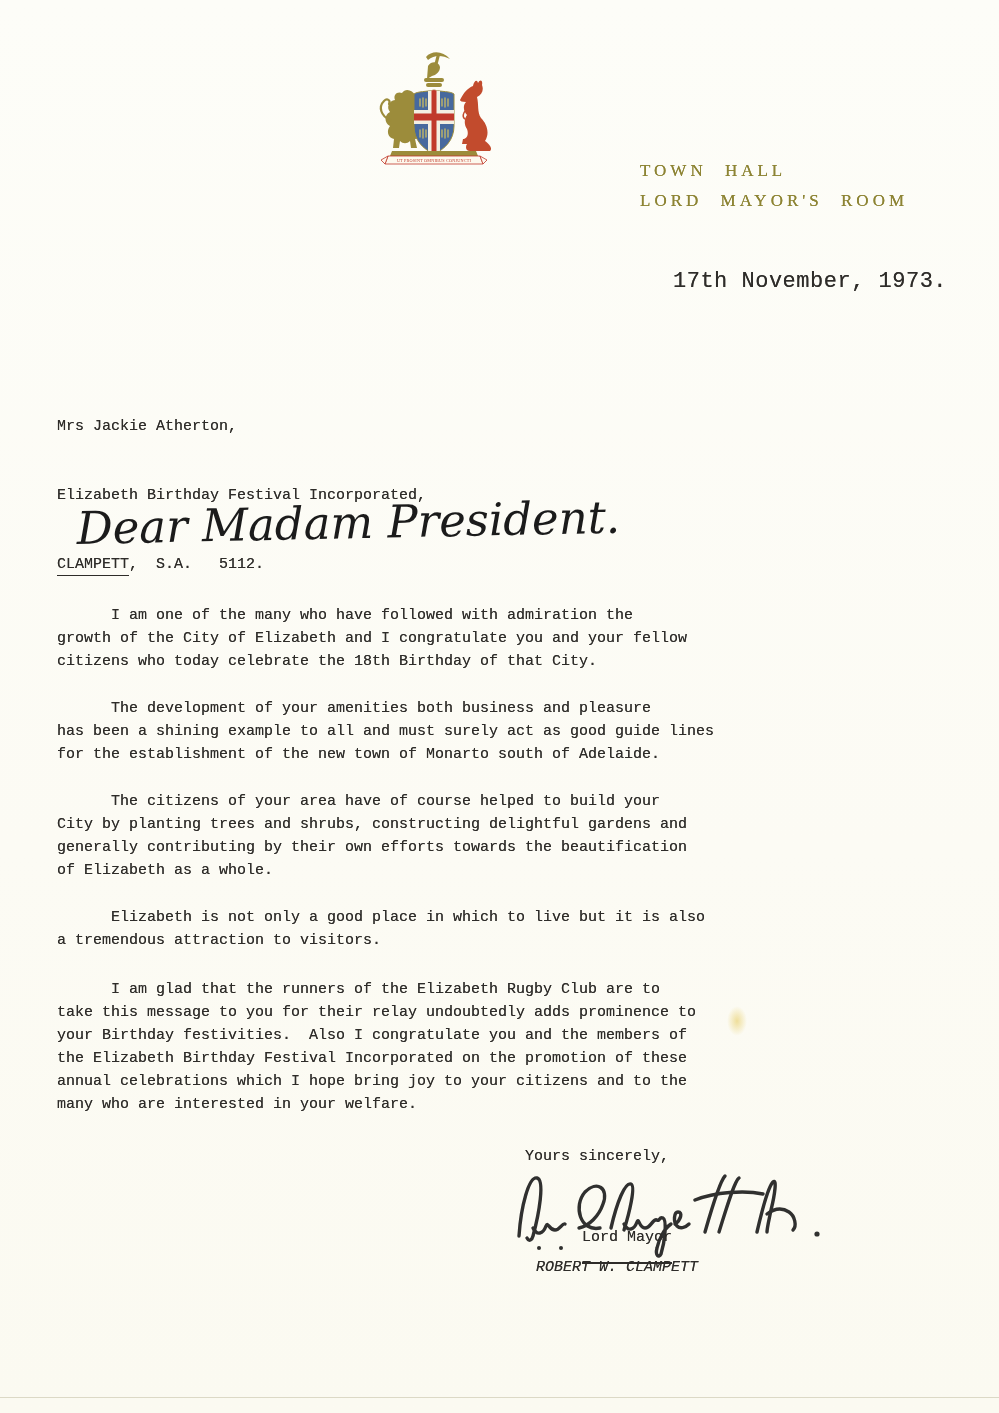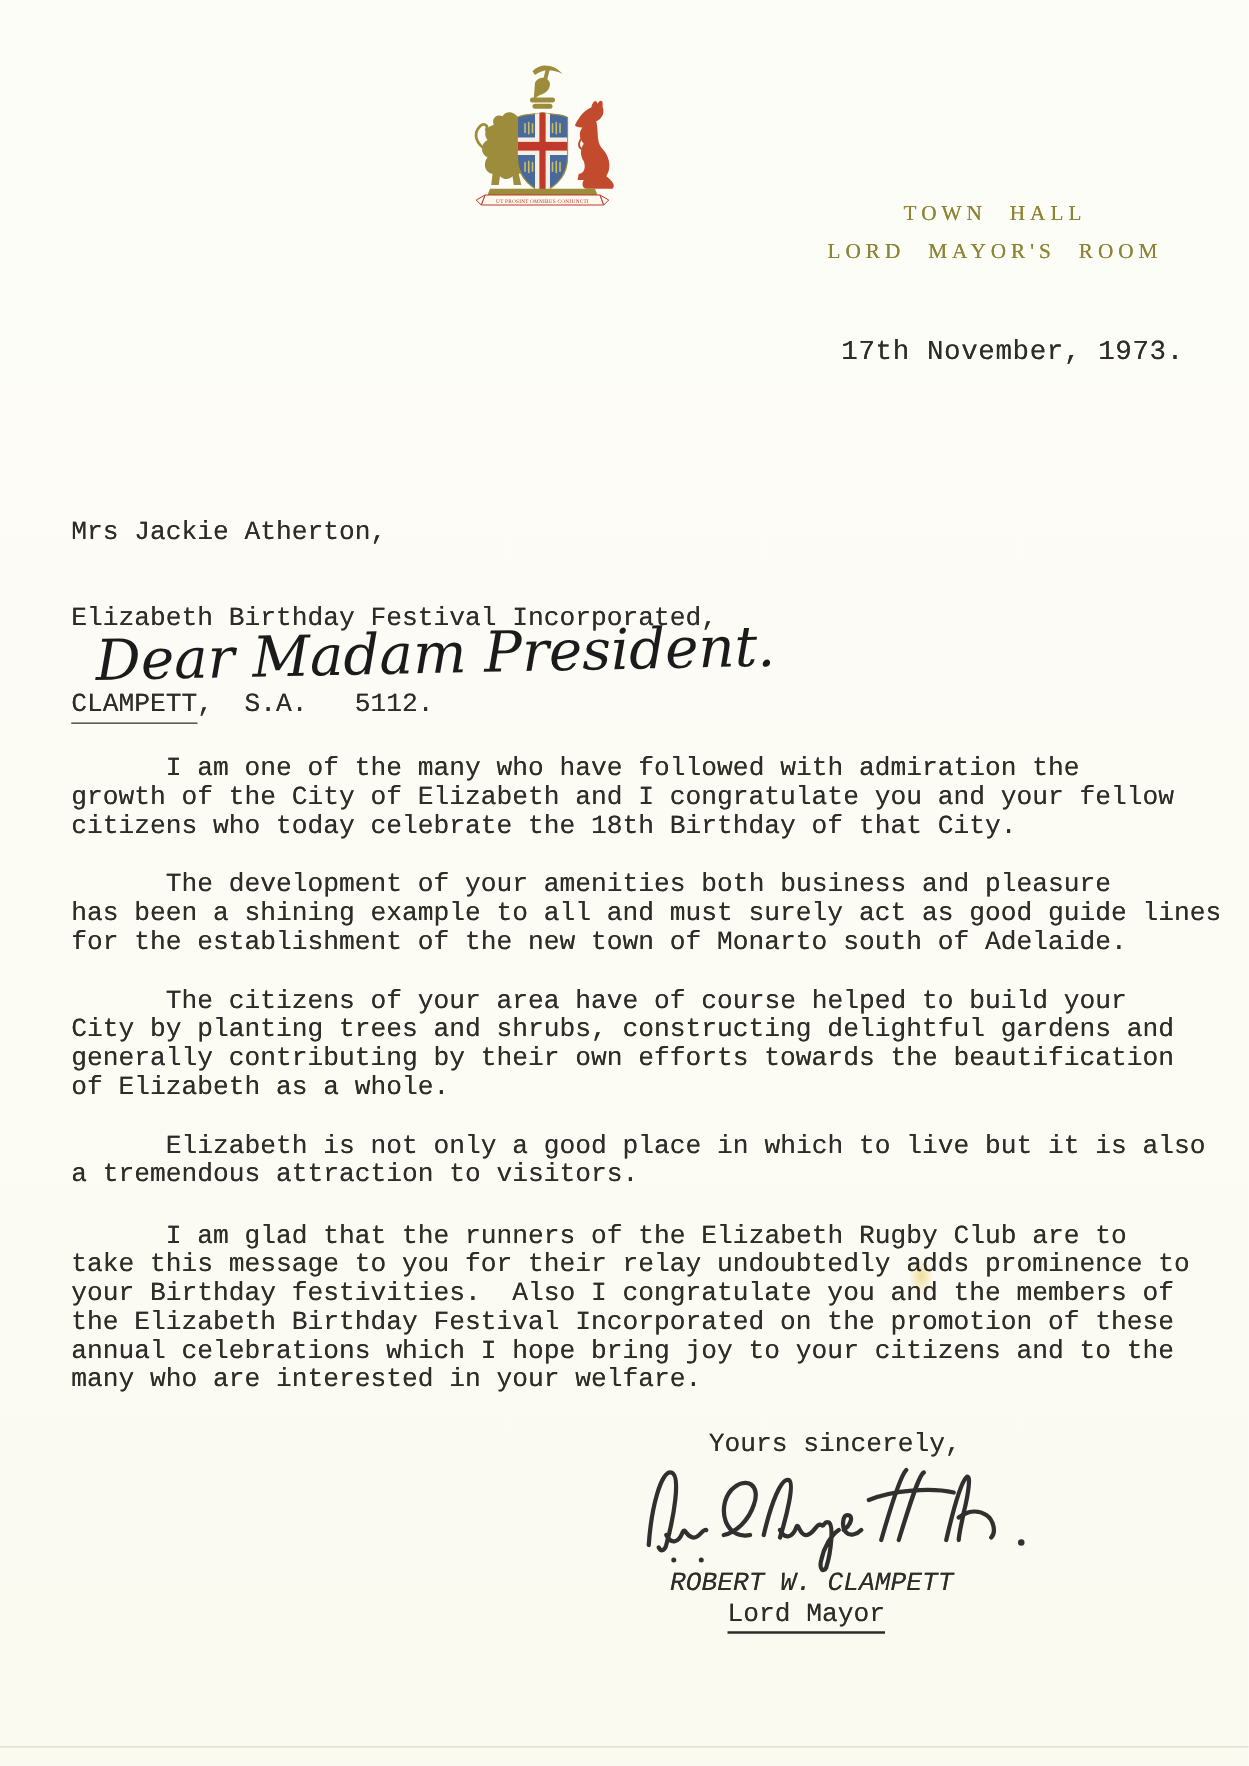--- a/index.html
+++ b/index.html
@@ -4,46 +4,46 @@
 <style>
   html,body{margin:0;padding:0;}
   body{
     width:999px;height:1413px;position:relative;
     background:linear-gradient(180deg,#fdfdf8 0%,#fcfbf4 60%,#fbfaf1 100%);
     font-family:"Liberation Mono","DejaVu Sans Mono",monospace;
     color:#2e2c29;overflow:hidden;
   }
   .abs{position:absolute;}
   .mono{
-    font-size:21px;line-height:23px;white-space:pre-wrap;
+    font-size:15px;line-height:23px;white-space:pre-wrap;
     text-shadow:0 0 0.5px rgba(46,44,41,0.75);
   }
   .crest{left:376px;top:48px;width:116px;height:120px;}
   .letterhead{
-    left:640px;top:156px;width:312px;text-align:center;
+    left:640px;top:156px;width:312px;
     font-family:"Liberation Serif","DejaVu Serif",serif;
     font-size:17px;line-height:30px;letter-spacing:4px;word-spacing:10px;
     color:#8d8434;text-shadow:0 0 0.5px #8d8434;
   }
   .date{left:673px;top:269px;font-size:22px;line-height:26px;letter-spacing:0.5px;}
   .recipient{left:57px;top:369px;}
   .addr-line{white-space:pre;}
   .u-city{border-bottom:1.5px solid #2e2c29;padding-bottom:2px;}
   .salutation{
     left:76px;top:502px;white-space:nowrap;
     font-family:"DejaVu Serif","Liberation Serif",serif;
     font-style:italic;font-size:45px;color:#1b1b1b;
     transform:rotate(-1.2deg);transform-origin:left top;
   }
   .para{left:57px;width:922px;z-index:2;}
   .p1{top:604px}.p2{top:697px}.p3{top:790px}.p4{top:906px}.p5{top:978px}
-  .valediction{left:567px;top:1145px;}
+  .valediction{left:525px;top:1145px;}
   .signature{left:505px;top:1166px;}
   .signer-name{left:536px;top:1256px;font-style:italic;}
-  .signer-title{left:582px;top:1281px;border-bottom:2px solid #2e2c29;padding-bottom:1px;}
+  .signer-title{left:582px;top:1226px;border-bottom:2px solid #2e2c29;padding-bottom:13px;}
   .blemish{
     left:727px;top:1006px;width:20px;height:30px;z-index:1;
     background:radial-gradient(ellipse at center,rgba(228,199,82,0.55) 0%,rgba(228,199,82,0) 70%);
   }
   .scanline{left:0;top:1397px;width:999px;height:1px;background:#dcd9c6;}
 </style>
 </head>
 <body>
 
 <div class="abs crest">

